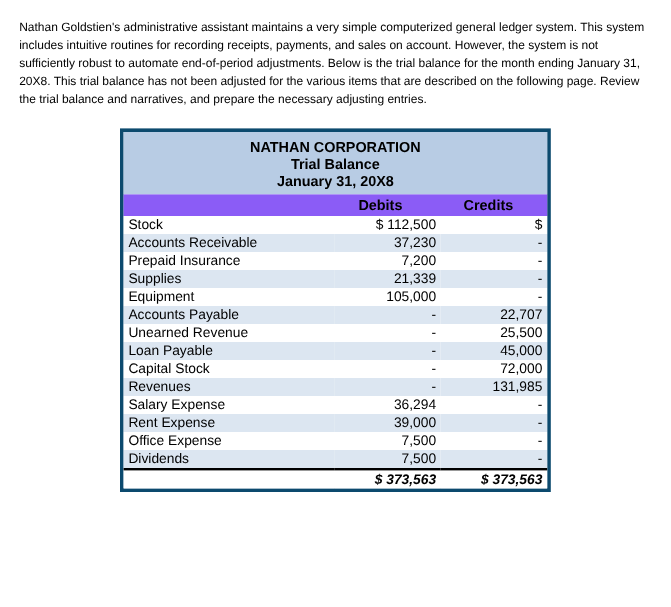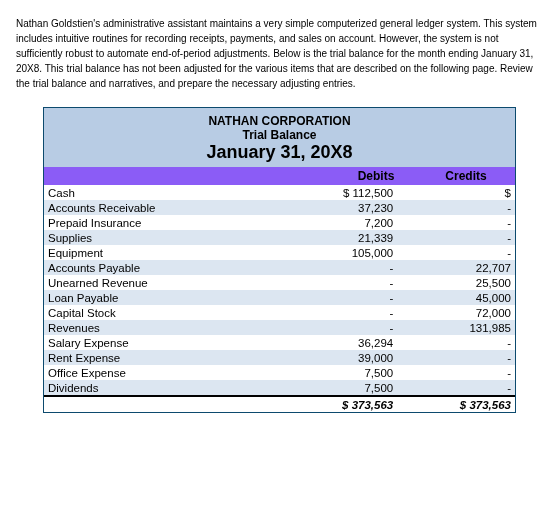--- a/index.html
+++ b/index.html
@@ -10,43 +10,43 @@
       color: #000;
       padding: 16px;
       width: 559px;
     }
     .intro-text {
       font-size: 10px;
       line-height: 1.5;
       margin-bottom: 16px;
     }
     .table-container {
-      border: 1px solid #0c4a6e;
+      border: 3px solid #0c4a6e;
       margin: 0 auto;
-      width: 473px;
+      width: 359px;
       padding: 0;
     }
     .table-header {
       background-color: #b8cce4;
       text-align: center;
       padding: 6px 4px 4px 4px;
       font-weight: bold;
       font-size: 12px;
     }
     .table-header .company-name {
       font-weight: bold;
       font-size: 12px;
     }
     .table-header .subtitle {
       font-weight: bold;
       font-size: 12px;
     }
     .table-header .date-line {
       font-weight: bold;
-      font-size: 18px;
+      font-size: 12px;
     }
     .col-headers {
       display: flex;
       background-color: #8b5cf6;
       padding: 2px 4px;
     }
     .col-headers .account-col {
       flex: 1;
     }
     .col-headers .debit-col {
@@ -103,21 +103,21 @@
     <div class="date-line">January 31, 20X8</div>
   </div>
   <div class="col-headers">
     <div class="account-col"></div>
     <div class="debit-col">Debits</div>
     <div class="credit-col">Credits</div>
   </div>
   <table class="data-table">
     <tbody id="table-body">
     <tr>
-          <td class="account-name">Cash</td>
+          <td class="account-name">Stock</td>
           <td class="debit-val">$ 112,500</td>
           <td class="credit-val">$</td>
         </tr>
         <tr>
           <td class="account-name">Accounts Receivable</td>
           <td class="debit-val">37,230</td>
           <td class="credit-val">-</td>
         </tr>
         <tr>
           <td class="account-name">Prepaid Insurance</td>

